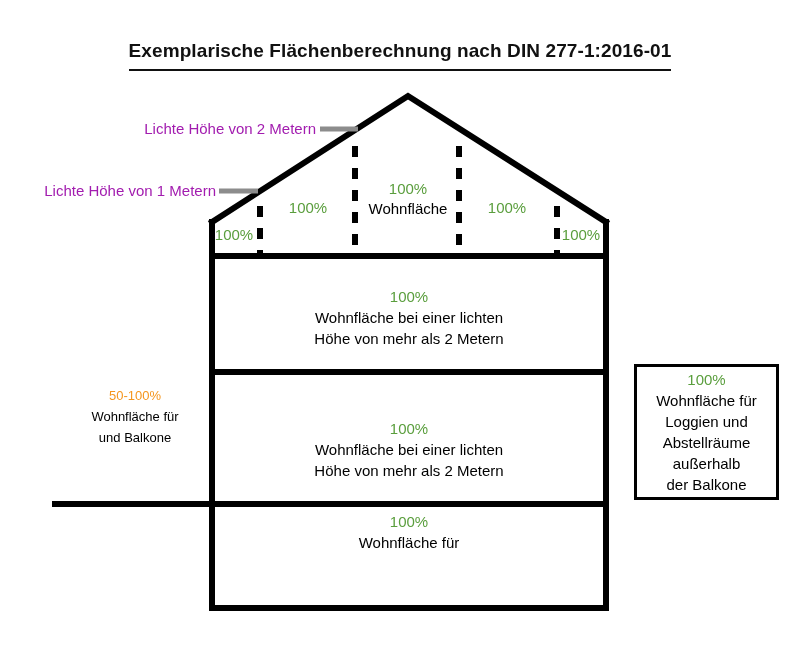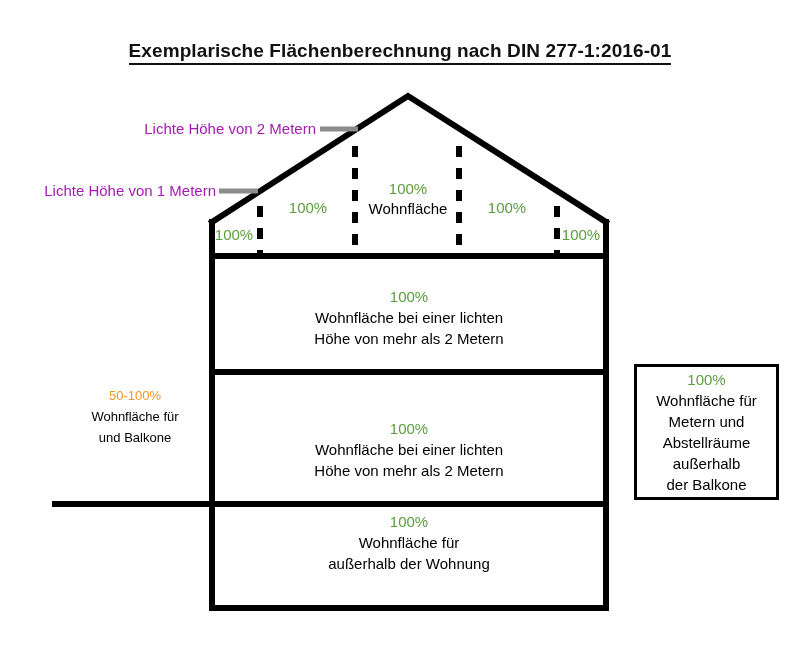--- a/index.html
+++ b/index.html
@@ -28,21 +28,21 @@
     width: 800px;
     text-align: center;
     font-size: 19px;
     font-weight: 700;
     letter-spacing: 0.1px;
     color: #111111;
     white-space: nowrap;
   }
   #diagram-title span.u {
     border-bottom: 2px solid #111111;
-    padding-bottom: 2px;
+    padding-bottom: 8px;
   }
 
   
   #house-svg {
     position: absolute;
     left: 0;
     top: 0;
     width: 800px;
     height: 656px;
   }
@@ -171,31 +171,30 @@
 
   <div class="floor-label" style="left:212px; top:418px; width:394px;">
     <div class="pct-green">100%</div>
     <div>Wohnfläche bei einer lichten</div>
     <div>Höhe von mehr als 2 Metern</div>
   </div>
 
   <div class="floor-label" style="left:206px; top:511px; width:406px;">
     <div class="pct-green">100%</div>
     <div>Wohnfläche für</div>
-    <div>außerhalb der Wohnung</div>
   </div>
 
   <div id="terrace-block">
     <div class="pct-orange">50-100%</div>
     <div>Wohnfläche für</div>
     <div>und Balkone</div>
   </div>
 
   <div id="garage-box">
     <div class="pct-green">100%</div>
     <div>Wohnfläche für</div>
-    <div>Metern und</div>
+    <div>Loggien und</div>
     <div>Abstellräume</div>
     <div>außerhalb</div>
     <div>der Balkone</div>
   </div>
 
 </div>
 
 </body></html>

